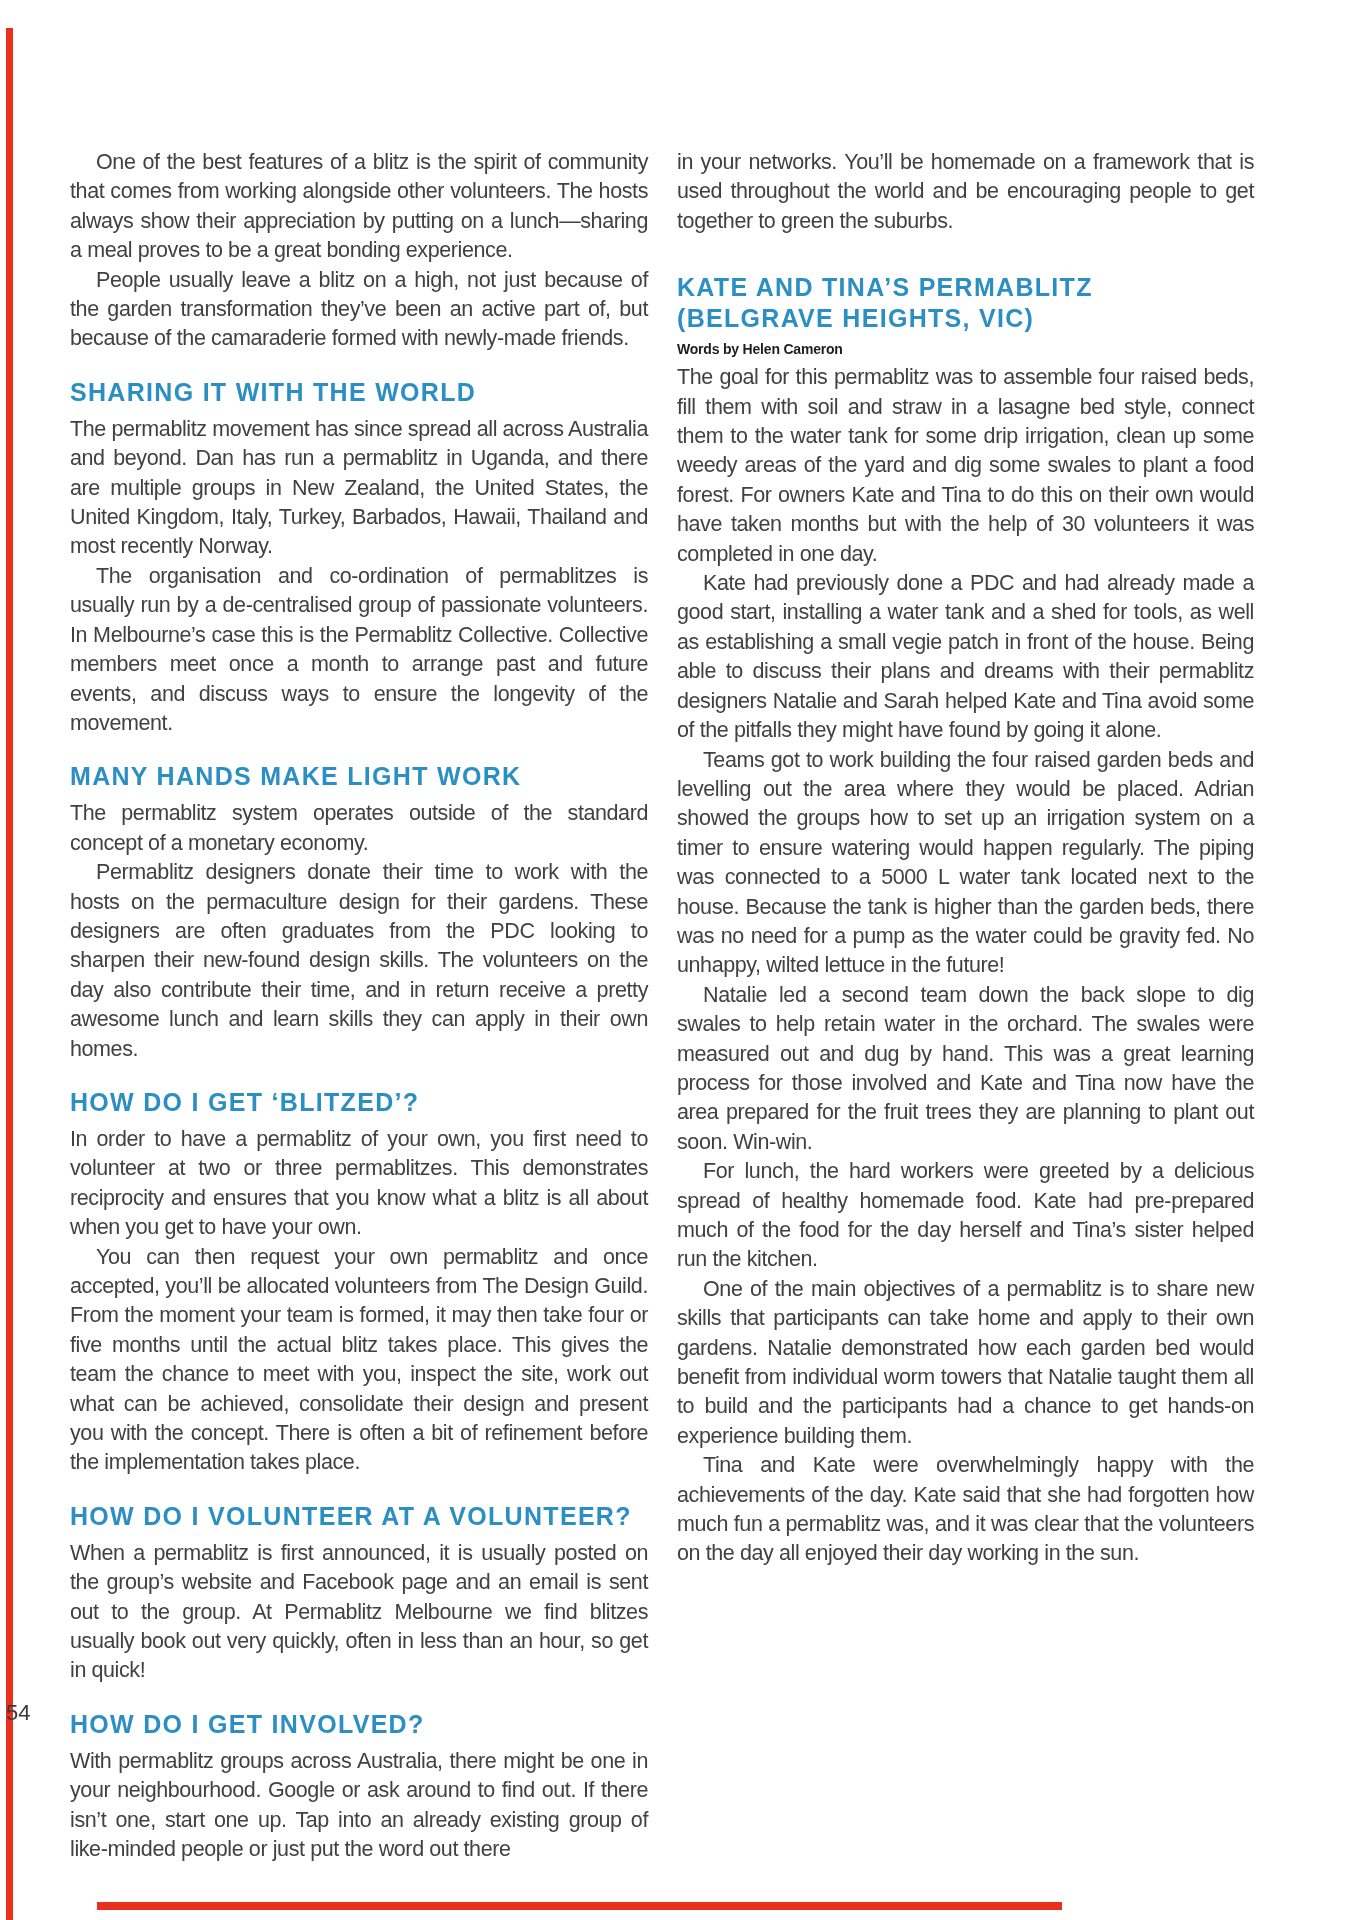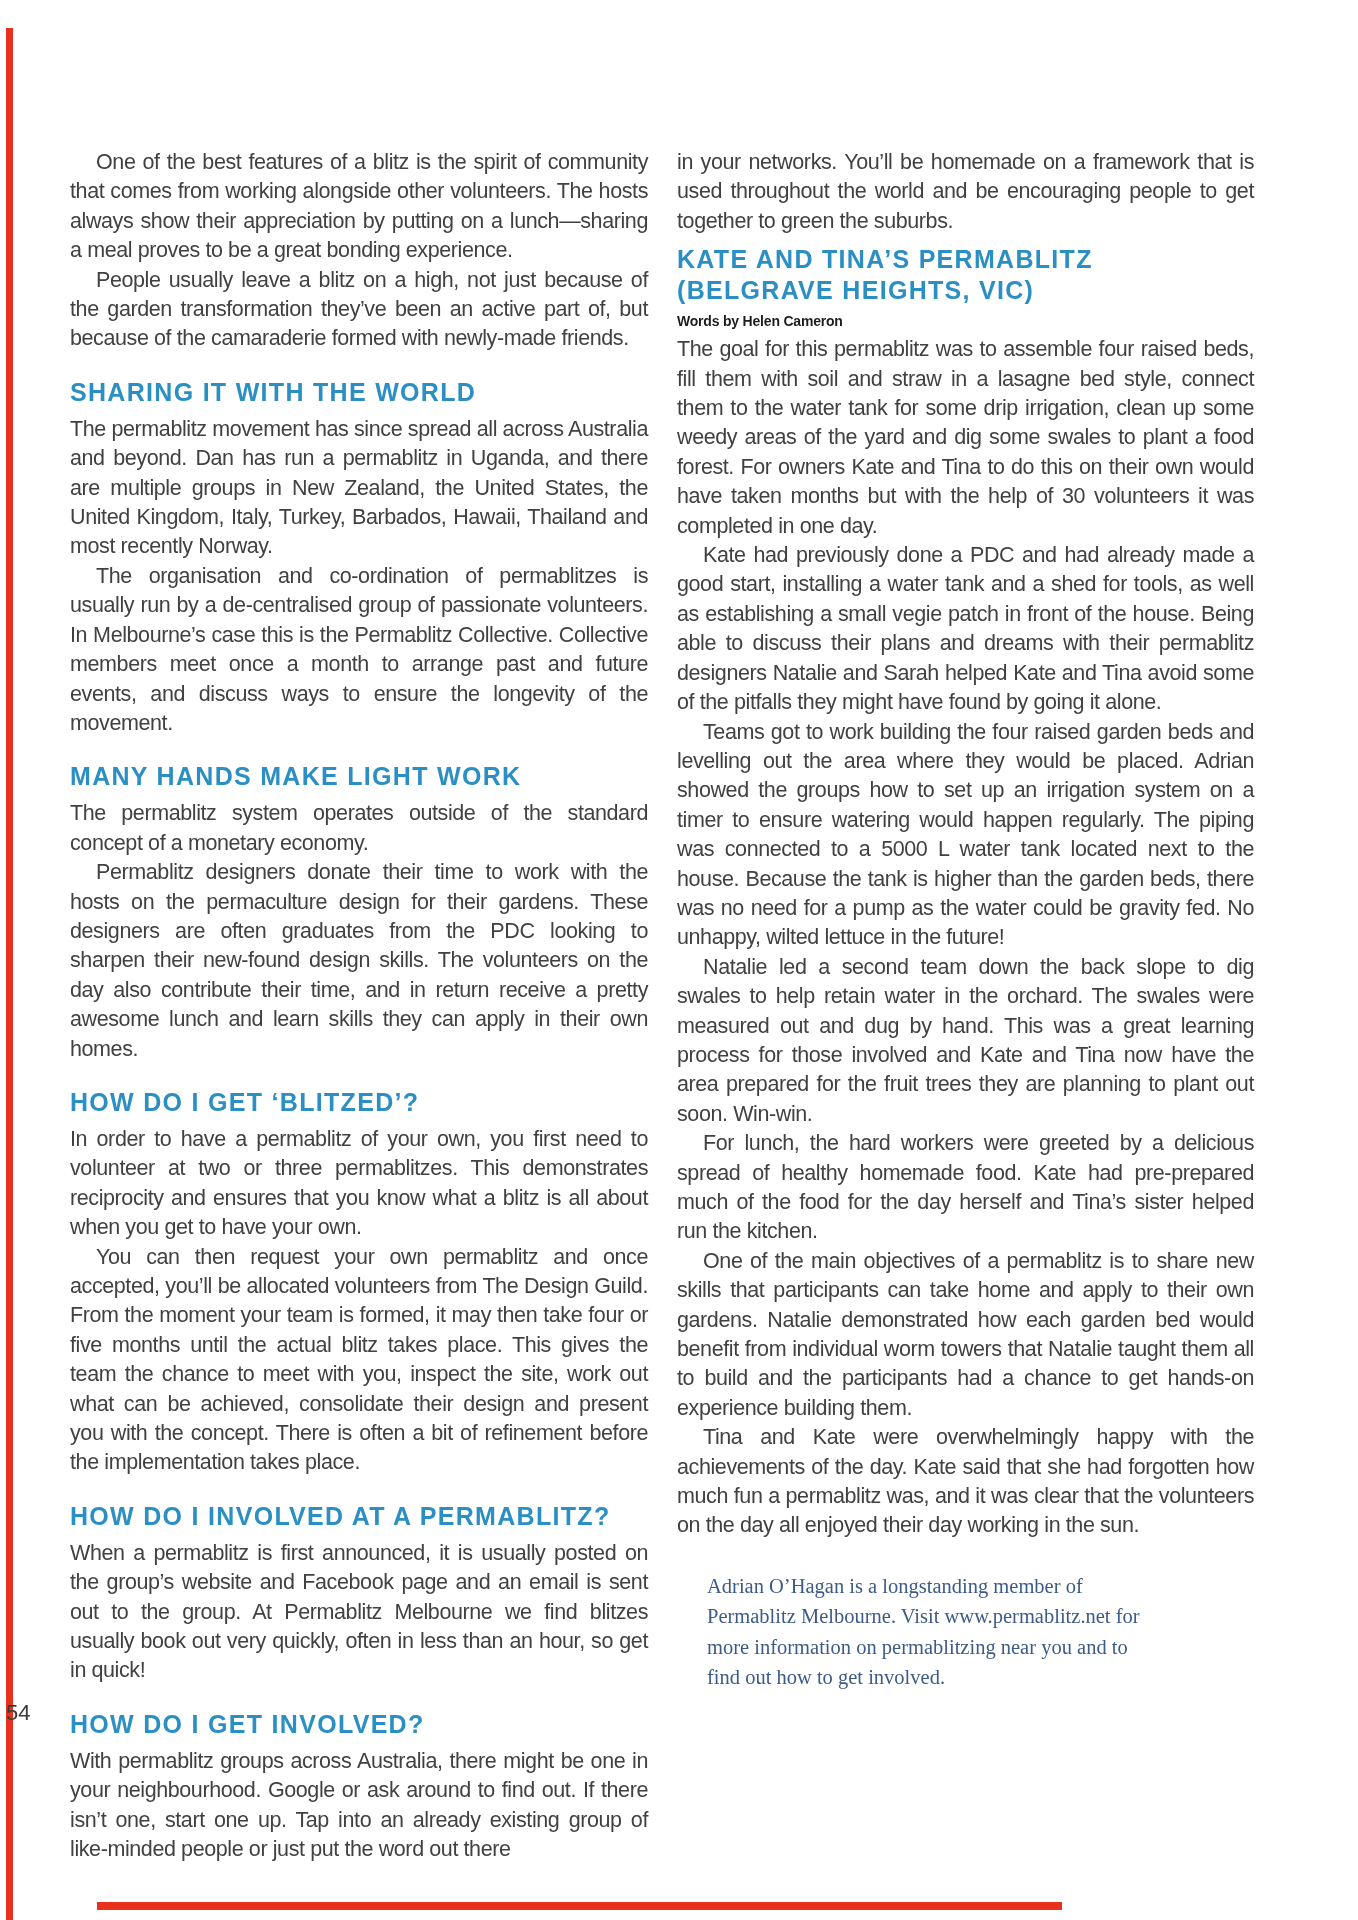--- a/index.html
+++ b/index.html
@@ -31,21 +31,21 @@
   }
   p.indent{text-indent:26px;}
   h2.sec{
     margin:23px 0 7px 0;
     color:var(--heading-blue,#2b8fc3);
     font-size:25px;
     line-height:31px;
     letter-spacing:1.3px;
     font-weight:700;
   }
-  h2.sec.tight{margin-top:8px;}
+  h2.sec.tight{margin-top:36px;}
   .byline{
     margin:3px 0 6px 0;
     font-weight:700;
     color:#1d1d1d;
     font-size:14px;
     letter-spacing:-0.2px;
   }
   .credit{
     margin:30px 0 0 30px;
     width:440px;
@@ -80,21 +80,21 @@
     <p class="body indent">The organisation and co-ordination of permablitzes is usually run by a de-centralised group of passionate volunteers. In Melbourne’s case this is the Permablitz Collective. Collective members meet once a month to arrange past and future events, and discuss ways to ensure the longevity of the movement.</p>
 
     <h2 class="sec">MANY HANDS MAKE LIGHT WORK</h2>
     <p class="body">The permablitz system operates outside of the standard concept of a monetary economy.</p>
     <p class="body indent">Permablitz designers donate their time to work with the hosts on the permaculture design for their gardens. These designers are often graduates from the PDC looking to sharpen their new-found design skills. The volunteers on the day also contribute their time, and in return receive a pretty awesome lunch and learn skills they can apply in their own homes.</p>
 
     <h2 class="sec">HOW DO I GET ‘BLITZED’?</h2>
     <p class="body">In order to have a permablitz of your own, you first need to volunteer at two or three permablitzes. This demonstrates reciprocity and ensures that you know what a blitz is all about when you get to have your own.</p>
     <p class="body indent">You can then request your own permablitz and once accepted, you’ll be allocated volunteers from The Design Guild. From the moment your team is formed, it may then take four or five months until the actual blitz takes place. This gives the team the chance to meet with you, inspect the site, work out what can be achieved, consolidate their design and present you with the concept. There is often a bit of refinement before the implementation takes place.</p>
 
-    <h2 class="sec">HOW DO I INVOLVED AT A PERMABLITZ?</h2>
+    <h2 class="sec">HOW DO I VOLUNTEER AT A VOLUNTEER?</h2>
     <p class="body">When a permablitz is first announced, it is usually posted on the group’s website and Facebook page and an email is sent out to the group. At Permablitz Melbourne we find blitzes usually book out very quickly, often in less than an hour, so get in quick!</p>
 
     <h2 class="sec">HOW DO I GET INVOLVED?</h2>
     <p class="body">With permablitz groups across Australia, there might be one in your neighbourhood. Google or ask around to find out. If there isn’t one, start one up. Tap into an already existing group of like-minded people or just put the word out there</p>
   </div>
 
   <div class="col col-right">
     <p class="body">in your networks. You’ll be homemade on a framework that is used throughout the world and be encouraging people to get together to green the suburbs.</p>
 
     <h2 class="sec tight"><span>KATE AND TINA’S PERMABLITZ</span><br><span>(BELGRAVE HEIGHTS, VIC)</span></h2>
@@ -102,16 +102,15 @@
     <p class="byline">Words by Helen Cameron</p>
 
     <p class="body">The goal for this permablitz was to assemble four raised beds, fill them with soil and straw in a lasagne bed style, connect them to the water tank for some drip irrigation, clean up some weedy areas of the yard and dig some swales to plant a food forest. For owners Kate and Tina to do this on their own would have taken months but with the help of 30 volunteers it was completed in one day.</p>
     <p class="body indent">Kate had previously done a PDC and had already made a good start, installing a water tank and a shed for tools, as well as establishing a small vegie patch in front of the house. Being able to discuss their plans and dreams with their permablitz designers Natalie and Sarah helped Kate and Tina avoid some of the pitfalls they might have found by going it alone.</p>
     <p class="body indent">Teams got to work building the four raised garden beds and levelling out the area where they would be placed. Adrian showed the groups how to set up an irrigation system on a timer to ensure watering would happen regularly. The piping was connected to a 5000 L water tank located next to the house. Because the tank is higher than the garden beds, there was no need for a pump as the water could be gravity fed. No unhappy, wilted lettuce in the future!</p>
     <p class="body indent">Natalie led a second team down the back slope to dig swales to help retain water in the orchard. The swales were measured out and dug by hand. This was a great learning process for those involved and Kate and Tina now have the area prepared for the fruit trees they are planning to plant out soon. Win-win.</p>
     <p class="body indent">For lunch, the hard workers were greeted by a delicious spread of healthy homemade food. Kate had pre-prepared much of the food for the day herself and Tina’s sister helped run the kitchen.</p>
     <p class="body indent">One of the main objectives of a permablitz is to share new skills that participants can take home and apply to their own gardens. Natalie demonstrated how each garden bed would benefit from individual worm towers that Natalie taught them all to build and the participants had a chance to get hands-on experience building them.</p>
     <p class="body indent">Tina and Kate were overwhelmingly happy with the achievements of the day. Kate said that she had forgotten how much fun a permablitz was, and it was clear that the volunteers on the day all enjoyed their day working in the sun.</p>
 
-    <div class="credit">Adrian O’Hagan is a longstanding member of Permablitz Melbourne.  Visit www.permablitz.net for more information on permablitzing near you and to find out how to get involved.</div>
   </div>
 
 </div>
 
 </body></html>

